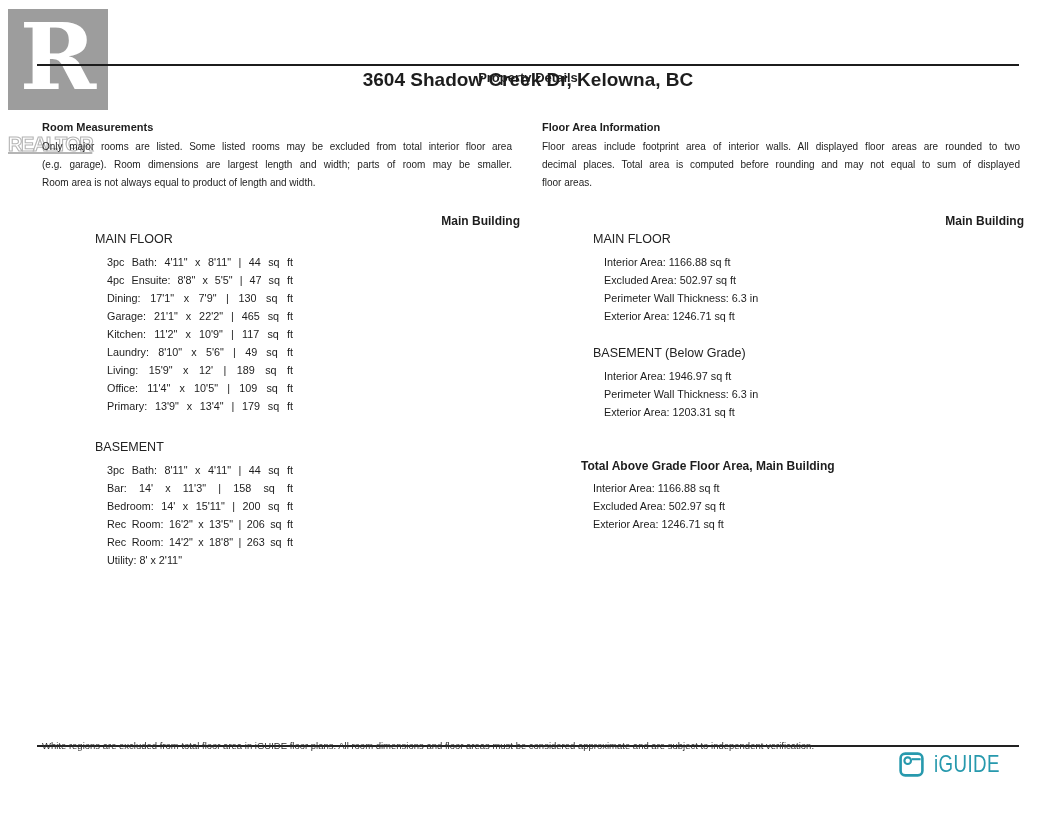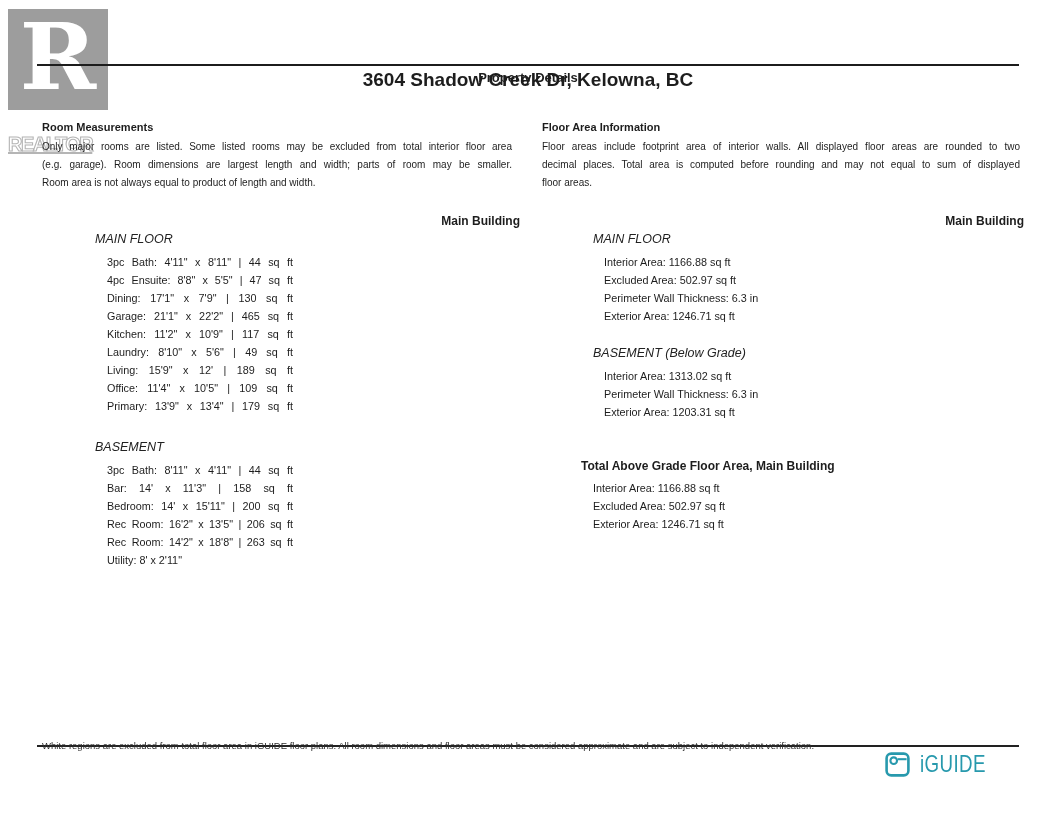--- a/index.html
+++ b/index.html
@@ -45,39 +45,39 @@
   .desc-line:not(:last-child) { text-align:justify; text-align-last:justify; }
 
   .building-name { font-weight:bold; font-size:12px; line-height:13px; margin-top:23px;text-align:right; }
   .left-col  .building-name { margin-left:42px; }
   .right-col .building-name { margin-left:39px; }
 
   .floor-block { margin-top:5px; }
   .left-col  .floor-block + .floor-block { margin-top:26px; }
   .right-col .floor-block + .floor-block { margin-top:22px; }
 
-  .floor-name { font-size:12.5px; line-height:13px; color:#222;font-style:italic; }
+  .floor-name { font-size:12.5px; line-height:13px; color:#222; }
   .left-col  .floor-name { margin-left:53px; }
   .right-col .floor-name { margin-left:51px; }
 
   .left-col  .rooms { margin-left:65px; margin-top:7px; width:186px; }
   .right-col .stats { margin-left:62px; margin-top:7px; }
 
   .room-line, .stat-line { font-size:10.8px; line-height:18px; }
   .room-line { text-align:justify; text-align-last:justify; }
   
   #rm-floors .floor-block:last-child .room-line:last-child { text-align:left; text-align-last:left; }
 
   .total-heading { font-weight:bold; font-size:12px; line-height:13px; margin:39px 0 0 39px; }
   .total-stats { margin:6px 0 0 51px; }
 
   
   .footer-rule { position:absolute; left:37px; right:37px; top:745px; height:2px; background:#222; z-index:1; }
   .footer-text { position:absolute; left:42px; top:740px; font-size:9.5px; color:#2e2e2e; z-index:1; }
-  .iguide-logo { position:absolute; top:750px; right:52px; display:flex; align-items:center; gap:10px; z-index:1; }
+  .iguide-logo { position:absolute; top:750px; right:38px; display:flex; align-items:center; gap:10px; z-index:1; }
   .iguide-text { font-size:24px; font-weight:400; letter-spacing:0.5px;
     transform:scaleX(0.78); transform-origin:left center; white-space:nowrap; }
 </style>
 </head>
 <body>
 
 <div class="page">
 
   <div class="realtor-logo">
     <div class="realtor-box">
@@ -141,21 +141,21 @@
           <div class="stats">
             <div class="stat-line">Interior Area: 1166.88 sq ft</div>
             <div class="stat-line">Excluded Area: 502.97 sq ft</div>
             <div class="stat-line">Perimeter Wall Thickness: 6.3 in</div>
             <div class="stat-line">Exterior Area: 1246.71 sq ft</div>
           </div>
         </div>
         <div class="floor-block">
           <div class="floor-name">BASEMENT (Below Grade)</div>
           <div class="stats">
-            <div class="stat-line">Interior Area: 1313.02 sq ft</div>
+            <div class="stat-line">Interior Area: 1946.97 sq ft</div>
             <div class="stat-line">Perimeter Wall Thickness: 6.3 in</div>
             <div class="stat-line">Exterior Area: 1203.31 sq ft</div>
           </div>
         </div>
       </div>
     <div class="total-heading">Total Above Grade Floor Area, Main Building</div>
     <div class="total-stats" id="total-stats">
         <div class="stat-line">Interior Area: 1166.88 sq ft</div>
         <div class="stat-line">Excluded Area: 502.97 sq ft</div>
         <div class="stat-line">Exterior Area: 1246.71 sq ft</div>

